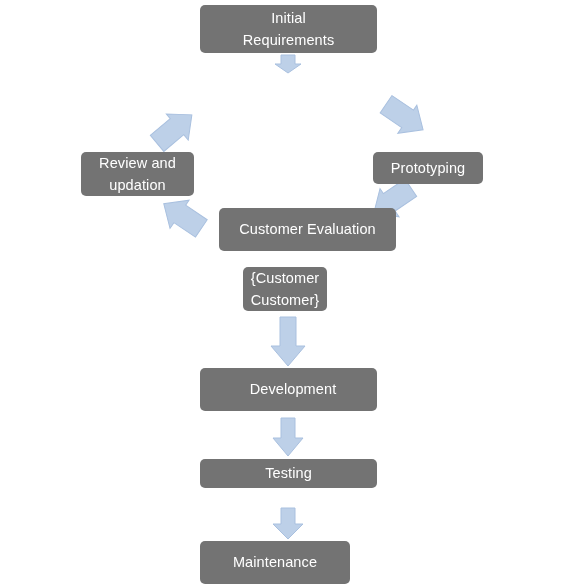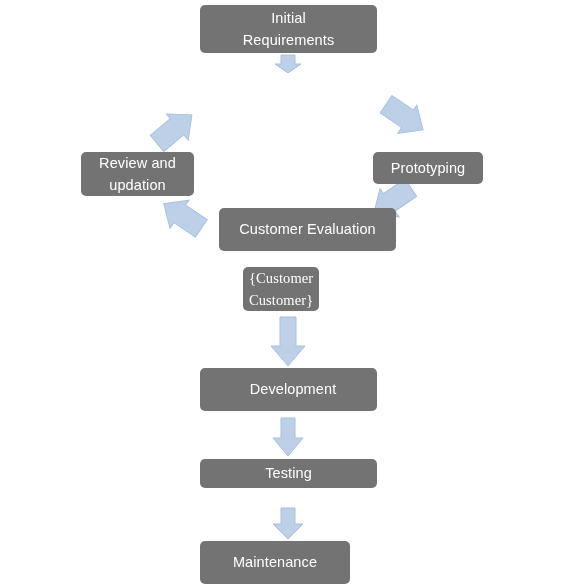--- a/index.html
+++ b/index.html
@@ -42,21 +42,21 @@
     display: block;
     width: 100%;
   }
 
   
   .n-initial      { left: 200px; top:   5px; width: 177px; height: 48px; }
   .n-design       { left: 200px; top:  74px; width: 177px; height: 43px; }
   .n-prototyping  { left: 373px; top: 128px; width: 110px; height: 32px; margin-top: 24px; }
   .n-review       { left:  81px; top: 152px; width: 113px; height: 44px; }
   .n-customereval { left: 200px; top: 208px; width: 177px; height: 43px; margin-left: 19px; }
-  .n-satisfied    { left: 243px; top: 267px; width:  76px; height: 44px; font-family: Liberation Serif, serif; }
+  .n-satisfied    { left: 243px; top: 267px; width:  84px; height: 44px; }
   .n-development  { left: 200px; top: 368px; width: 177px; height: 43px; padding-left: 15px; }
   .n-testing      { left: 200px; top: 459px; width: 177px; height: 29px; }
   .n-maintenance  { left: 200px; top: 541px; width: 150px; height: 43px; }
 
   .arrow-layer {
     position: absolute;
     left: 0; top: 0;
     width: 576px;
     height: 586px;
     pointer-events: none;

